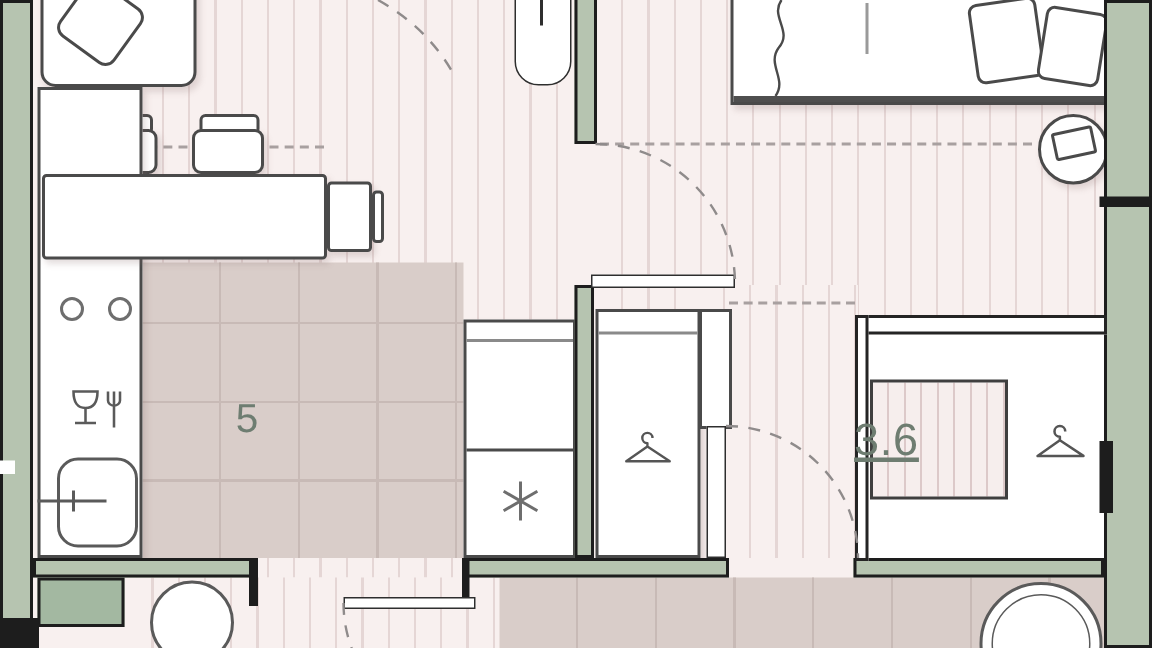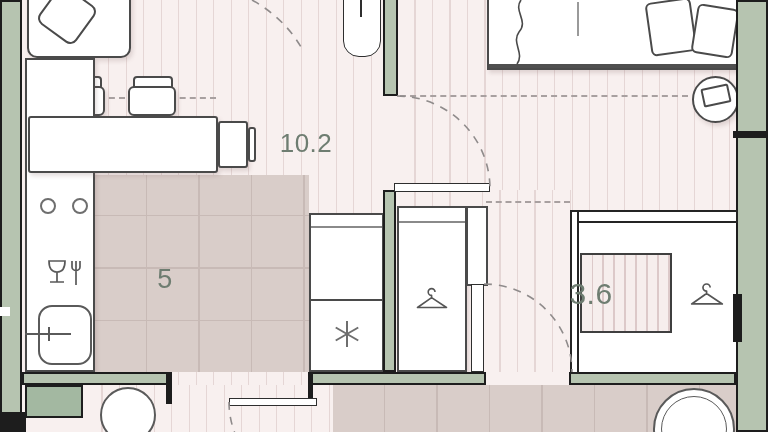--- a/index.html
+++ b/index.html
@@ -142,17 +142,16 @@
   <div class="abs leaf" style="left:471px;top:284px;width:13px;height:88px;"></div>
   <div class="abs leaf" style="left:229px;top:398px;width:88px;height:8px;"></div>
 
   <svg class="abs" width="768" height="432" viewBox="0 0 768 432" style="left:0;top:0;pointer-events:none;">
     <path d="M397 96 A93 93 0 0 1 490 189" fill="none" stroke="#8f8b8b" stroke-width="1.6" stroke-dasharray="8 7"></path>
     <path d="M484 284 A88 88 0 0 1 572 372" fill="none" stroke="#8f8b8b" stroke-width="1.6" stroke-dasharray="8 7"></path>
     <path d="M229 402 A86 86 0 0 0 315 488" fill="none" stroke="#8f8b8b" stroke-width="1.6" stroke-dasharray="8 7"></path>
     <path d="M252 0 Q284 18 301 47" fill="none" stroke="#8f8b8b" stroke-width="1.6" stroke-dasharray="8 7"></path>
   </svg>
 
-  <div class="abs lbl" style="left:256px;top:128px;width:100px;height:30px;font-size:26px;">10.2</div>
   <div class="abs lbl" style="left:140px;top:264px;width:50px;height:32px;font-size:27px;">5</div>
-  <div class="abs lbl" style="left:556px;top:277px;width:70px;height:34px;font-size:30px;">3.6</div>
+  <div class="abs lbl" style="left:556px;top:277px;width:70px;height:34px;font-size:30px;text-decoration:underline;">3.6</div>
 
 </div>
 
 </body></html>

